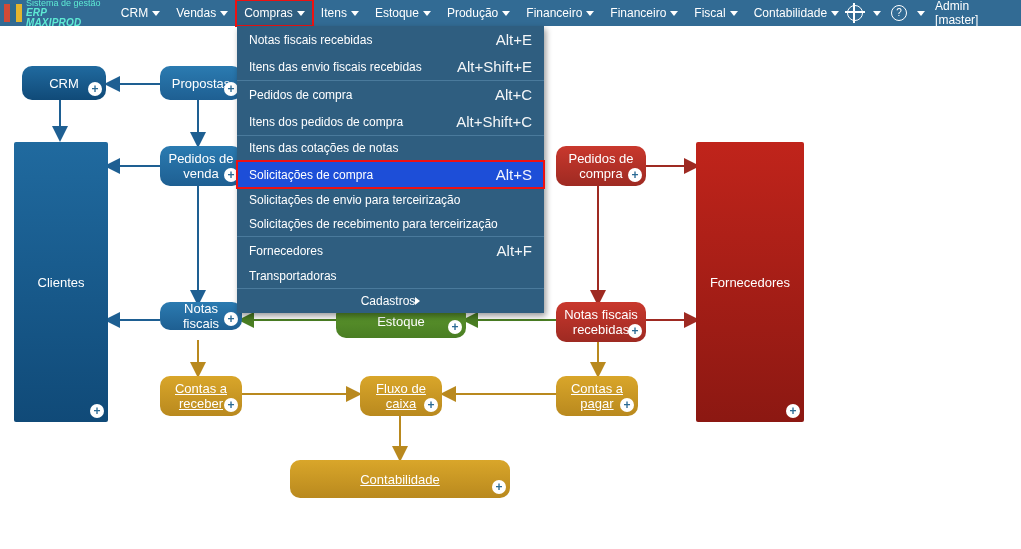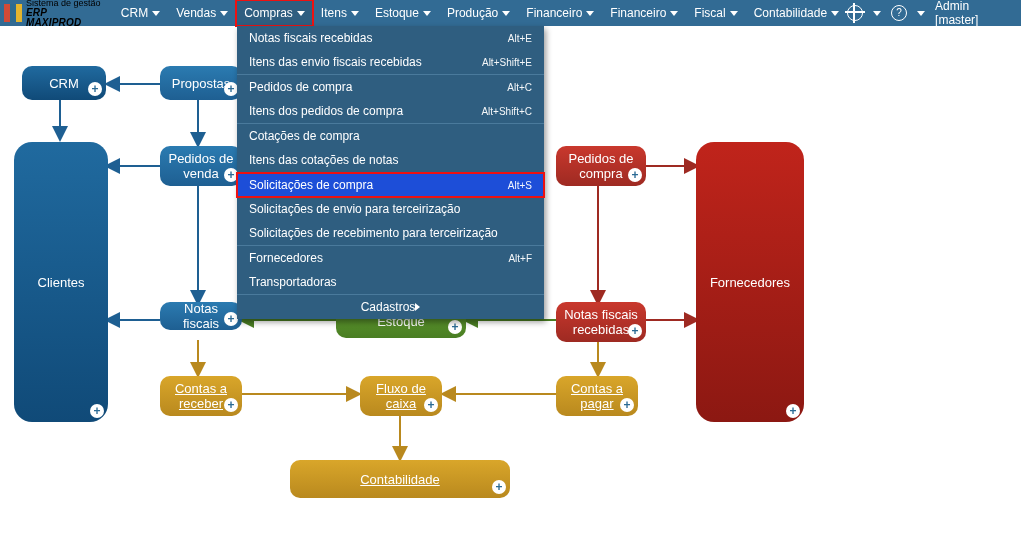--- a/index.html
+++ b/index.html
@@ -3,45 +3,45 @@
 <meta charset="utf-8">
 <style>
   html,body{margin:0;padding:0;font-family:Arial,Helvetica,sans-serif;font-size:12px;background:#fff;color:#fff}
   .topbar{height:26px;background:#326B94;display:flex;align-items:center;padding:0 6px 0 4px;position:relative;z-index:10}
   .logo{display:flex;align-items:center;gap:4px;margin-right:8px}
   .logo-mark{width:18px;height:18px;display:flex}
   .logo-mark span{flex:1}
   .lm-a{background:#d24a36}
   .lm-b{background:#2d6b8f}
   .lm-c{background:#e4b52e}
-  .logo-text{line-height:1;color:#000000}
+  .logo-text{line-height:1;color:#5eead4}
   .logo-text .l1{font-size:9px;display:block}
   .logo-text .l2{font-size:10px;font-weight:bold;letter-spacing:.2px;display:block;font-style:italic}
   .menu{display:flex;align-items:center;height:100%}
   .menu-item{display:flex;align-items:center;gap:4px;padding:0 8px;height:100%;color:#fff;cursor:pointer;white-space:nowrap}
   .menu-item.open{background:#2F5E80;outline:2px solid #e11;outline-offset:-1px}
   .caret{width:0;height:0;border-left:4px solid transparent;border-right:4px solid transparent;border-top:5px solid #fff;display:inline-block}
   .topbar-right{margin-left:auto;display:flex;align-items:center;gap:10px}
   .icon{width:16px;height:16px;display:inline-flex;align-items:center;justify-content:center}
   .gear{width:14px;height:14px;border:1.5px solid #fff;border-radius:50%;position:relative}
   .gear::before,.gear::after{content:"";position:absolute;background:#fff}
   .gear::before{left:5px;top:-3px;width:2px;height:20px}
   .gear::after{top:5px;left:-3px;height:2px;width:20px}
   .help{width:14px;height:14px;border:1.5px solid #fff;border-radius:50%;font-size:10px;line-height:13px;text-align:center}
   .dropdown{position:absolute;top:26px;left:237px;width:307px;background:#2F5E80;color:#fff;box-shadow:2px 3px 6px rgba(0,0,0,.4);z-index:20}
   .dd-item{display:flex;align-items:center;justify-content:space-between;padding:5px 12px;cursor:pointer}
   .dd-item.hl{background:#1d4ed8;outline:2px solid #e11;outline-offset:-1px}
   .dd-item.sub{justify-content:center}
   .dd-sep{height:1px;background:#4a7a9c;margin:0 0}
   .dd-arrow{width:0;height:0;border-top:4px solid transparent;border-bottom:4px solid transparent;border-left:5px solid #fff}
-  .kbd{font-size:10px;opacity:.95}
+  .kbd{font-size:15px;opacity:.95}
 
   .canvas{position:relative;width:1021px;height:523px}
   .node{position:absolute;border-radius:10px;display:flex;align-items:center;justify-content:center;text-align:center;color:#fff;font-size:13px;box-sizing:border-box;padding:6px 8px}
-  .node.tall{border-radius:18px}
+  .node.tall{border-radius:2px}
   .plus{position:absolute;right:4px;bottom:4px;width:14px;height:14px;border-radius:50%;background:#fff;color:#2b6b95;font-weight:bold;font-size:12px;line-height:14px;text-align:center;cursor:pointer}
   .blue{background:linear-gradient(#206a9f,#104a78);}
   .blue2{background:linear-gradient(#2b7bb1,#1e5f92);}
   .green{background:linear-gradient(#5f9a2f,#4a7e23);}
   .red{background:linear-gradient(#c9382d,#9e2a22);}
   .red2{background:linear-gradient(#c0241b,#8c1812);}
   .gold{background:linear-gradient(#d9a62a,#b9891e);text-decoration:underline;}
 
   svg.edges{position:absolute;inset:0;width:100%;height:100%;pointer-events:none}
 </style>
@@ -128,24 +128,20 @@
     <div class="dd-item">
       <span>Pedidos de compra</span>
       <span class="kbd">Alt+C</span>
     </div>
     <div class="dd-item">
       <span>Itens dos pedidos de compra</span>
       <span class="kbd">Alt+Shift+C</span>
     </div>
     <div class="dd-sep"></div>
     <div class="dd-item">
-      <span>Cotações de compra</span>
-      <span class="kbd"></span>
-    </div>
-    <div class="dd-item">
       <span>Itens das cotações de notas</span>
       <span class="kbd"></span>
     </div>
     <div class="dd-sep"></div>
     <div class="dd-item hl">
       <span>Solicitações de compra</span>
       <span class="kbd">Alt+S</span>
     </div>
     <div class="dd-item">
       <span>Solicitações de envio para terceirização</span>

